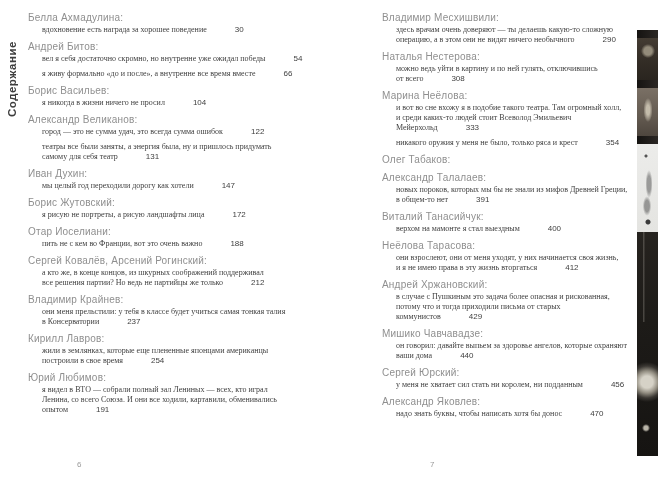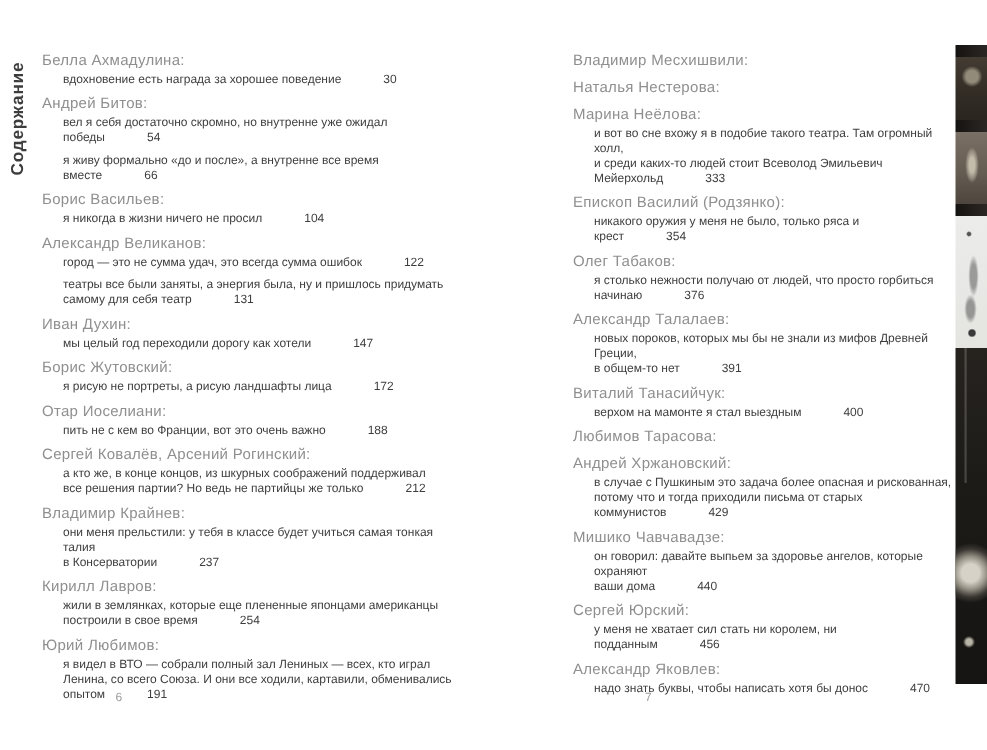--- a/index.html
+++ b/index.html
@@ -8,33 +8,33 @@
     background:#ffffff;
     font-family:"Liberation Sans", sans-serif;
   }
   
   .vertical-title{
     position:absolute;left:6px;top:27px;height:90px;
     writing-mode:vertical-rl;transform:rotate(180deg);
     font-size:11.5px;font-weight:600;color:#3d3d3d;letter-spacing:.5px;
   }
   
-  .entries{position:absolute;top:34px;}
+  .entries{position:absolute;top:11px;}
   #col-left{left:28px;width:284px;}
   #col-right{left:382px;width:254px;}
   .entry{margin-bottom:5px;}
   .entry-name{
     font-size:10px;color:#8f8f8f;letter-spacing:.2px;
     line-height:13px;margin-bottom:1px;font-weight:400;
   }
   .entry-desc{
     font-size:8px;color:#3e3e3e;line-height:10px;
     padding-left:14px;font-weight:500;
   }
-  .desc-text{white-space:pre-line;}
+  .desc-text{white-space:pre-line;font-family:Liberation Serif, serif;}
   .entry-page{margin-left:28px;color:#3e3e3e;}
   
   .folio{position:absolute;top:460px;font-size:8px;color:#9a9a9a;}
   .folio-left{left:77px;}
   .folio-right{left:430px;}
   
   .edge-strip{
     position:absolute;right:0;top:30px;width:21px;height:426px;
     display:flex;flex-direction:column;
   }
@@ -128,49 +128,52 @@
     <div class="entry">
       <div class="entry-name">Юрий Любимов:</div>
       <div class="entry-desc"><span class="desc-text">я видел в ВТО — собрали полный зал Лениных — всех, кто играл
 Ленина, со всего Союза. И они все ходили, картавили, обменивались
 опытом</span><span class="entry-page">191</span></div>
     </div>
   </div>
 <div class="entries" id="col-right">
     <div class="entry">
       <div class="entry-name">Владимир Месхишвили:</div>
+      <div class="entry-desc"><span class="desc-text">здесь врачам очень доверяют — ты делаешь какую-то сложную
+операцию, а в этом они не видят ничего необычного</span><span class="entry-page">290</span></div>
     </div>
     <div class="entry">
       <div class="entry-name">Наталья Нестерова:</div>
+      <div class="entry-desc"><span class="desc-text">можно ведь уйти в картину и по ней гулять, отключившись
+от всего</span><span class="entry-page">308</span></div>
     </div>
     <div class="entry">
       <div class="entry-name">Марина Неёлова:</div>
       <div class="entry-desc"><span class="desc-text">и вот во сне вхожу я в подобие такого театра. Там огромный холл,
 и среди каких-то людей стоит Всеволод Эмильевич Мейерхольд</span><span class="entry-page">333</span></div>
     </div>
     <div class="entry">
-      <div class="entry-name">Епископ Василий (Родзянко):</div>
       <div class="entry-desc"><span class="desc-text">никакого оружия у меня не было, только ряса и крест</span><span class="entry-page">354</span></div>
     </div>
     <div class="entry">
       <div class="entry-name">Олег Табаков:</div>
-      <div class="entry-desc"><span class="desc-text">я столько нежности получаю от людей, что просто горбиться
-начинаю</span><span class="entry-page">376</span></div>
     </div>
     <div class="entry">
       <div class="entry-name">Александр Талалаев:</div>
       <div class="entry-desc"><span class="desc-text">новых пороков, которых мы бы не знали из мифов Древней Греции,
 в общем-то нет</span><span class="entry-page">391</span></div>
     </div>
     <div class="entry">
       <div class="entry-name">Виталий Танасийчук:</div>
       <div class="entry-desc"><span class="desc-text">верхом на мамонте я стал выездным</span><span class="entry-page">400</span></div>
     </div>
     <div class="entry">
-      <div class="entry-name">Любимов Тарасова:</div>
+      <div class="entry-name">Неёлова Тарасова:</div>
+      <div class="entry-desc"><span class="desc-text">они взрослеют, они от меня уходят, у них начинается своя жизнь,
+и я не имею права в эту жизнь вторгаться</span><span class="entry-page">412</span></div>
     </div>
     <div class="entry">
       <div class="entry-name">Андрей Хржановский:</div>
       <div class="entry-desc"><span class="desc-text">в случае с Пушкиным это задача более опасная и рискованная,
 потому что и тогда приходили письма от старых коммунистов</span><span class="entry-page">429</span></div>
     </div>
     <div class="entry">
       <div class="entry-name">Мишико Чавчавадзе:</div>
       <div class="entry-desc"><span class="desc-text">он говорил: давайте выпьем за здоровье ангелов, которые охраняют
 ваши дома</span><span class="entry-page">440</span></div>

